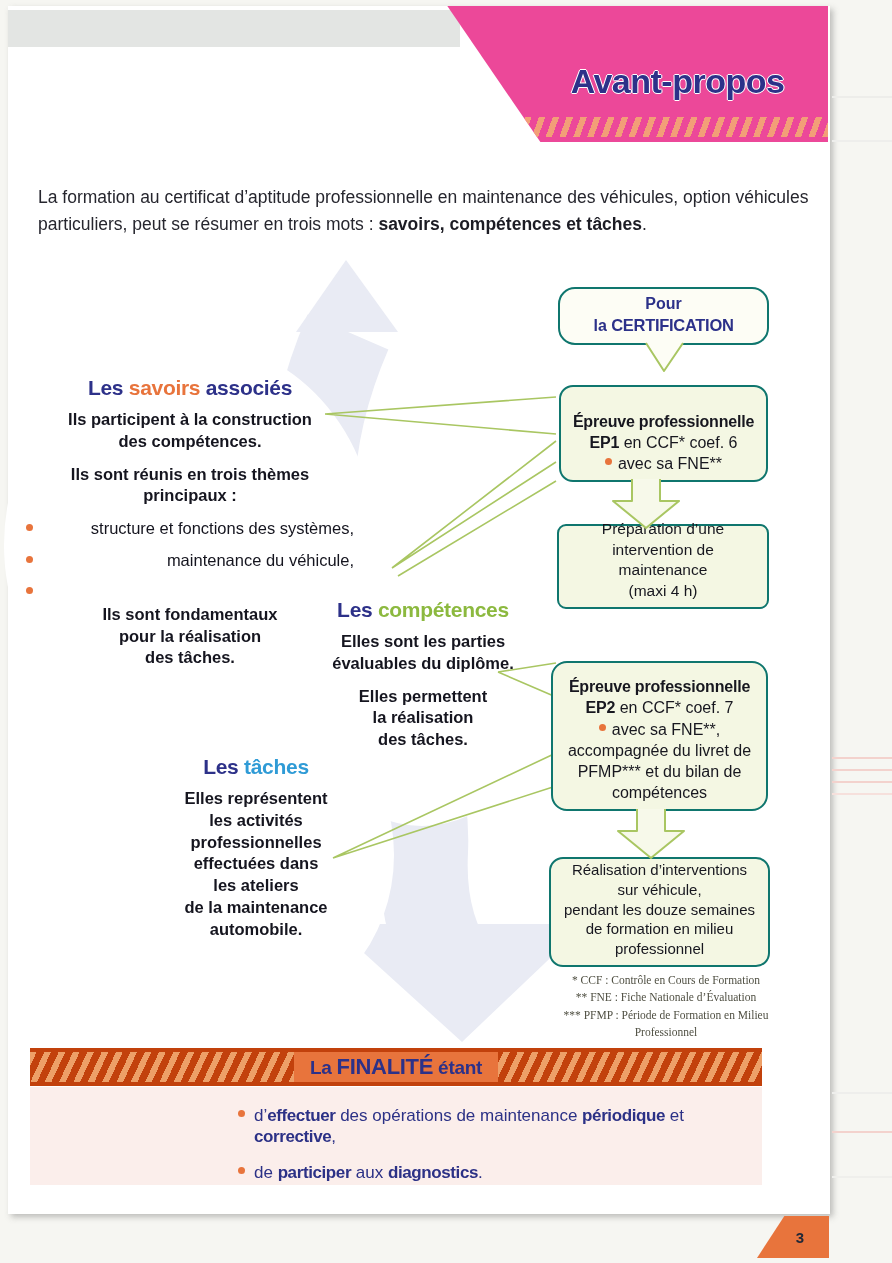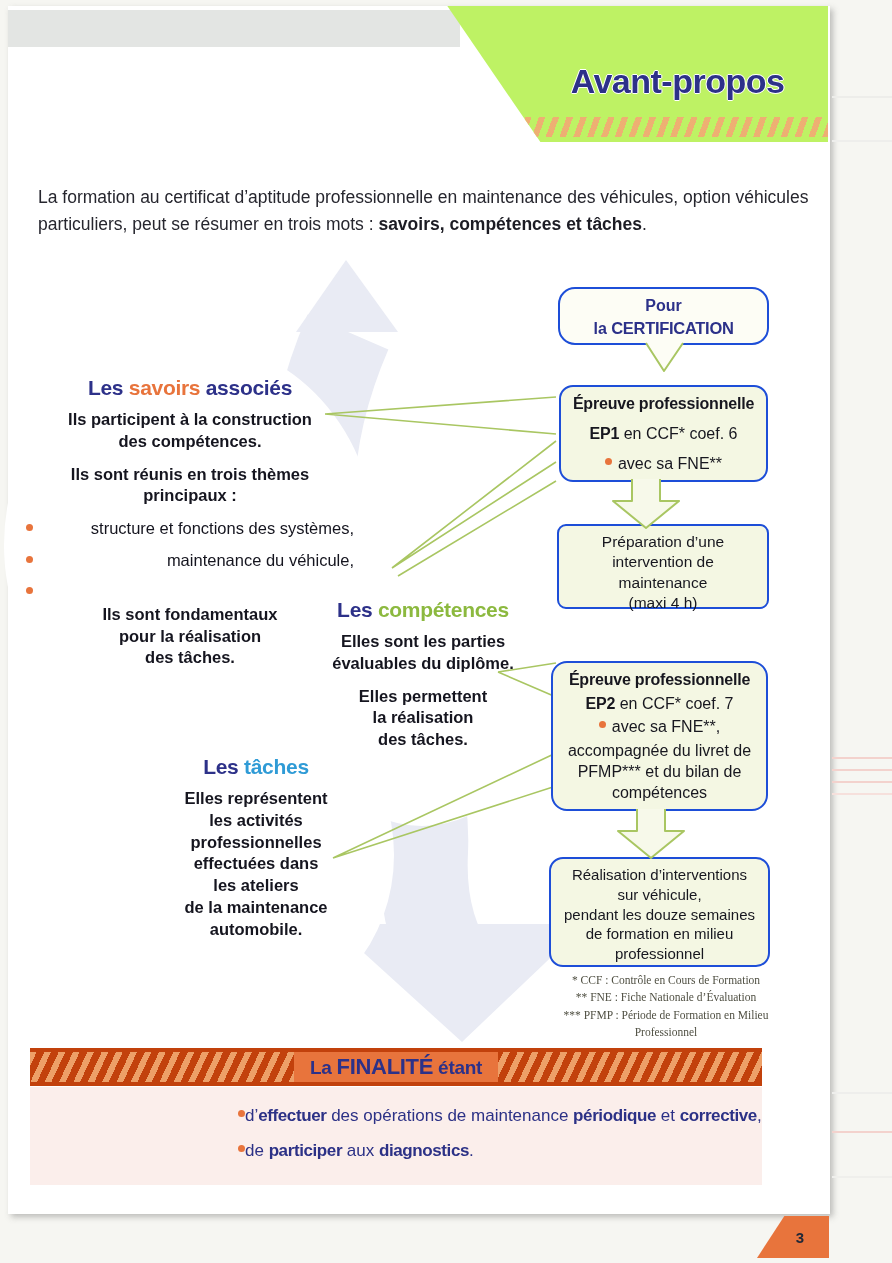--- a/index.html
+++ b/index.html
@@ -7,21 +7,21 @@
     width:892px;height:1263px;position:relative;overflow:hidden;
     background:#f6f6f2;
     font-family:"Liberation Sans",sans-serif;
   }
   .sheet{position:absolute;left:8px;top:6px;width:822px;height:1208px;background:#ffffff;
          box-shadow:3px 3px 6px rgba(80,80,80,.35);}
   .edge-line{position:absolute;height:2px;pointer-events:none;}
 
   
   .topbar{position:absolute;left:8px;top:10px;width:452px;height:37px;background:#e3e5e3;z-index:2;}
-  .header{position:absolute;left:405px;top:6px;width:423px;height:136px;background:#bef264;
+  .header{position:absolute;left:405px;top:6px;width:423px;height:136px;background:#ec4899;
           clip-path:polygon(10% 0,100% 0,100% 100%,32% 100%);z-index:3;}
   .header-hatch{position:absolute;left:12%;bottom:5px;width:88%;height:20px;opacity:.9;
           background:repeating-linear-gradient(110deg,#f3a874 0 6px,rgba(243,168,116,0) 6px 13px);}
   .header-title{position:absolute;left:130px;right:8px;top:56px;text-align:center;
           font-size:34px;font-weight:700;letter-spacing:-.5px;color:#2d3189;
           text-shadow:1px 0 0 #ffffff,-1px 0 0 #ffffff,0 1px 0 #ffffff,0 -1px 0 #ffffff;}
 
   .intro{position:absolute;left:38px;top:184px;width:792px;font-size:17.5px;line-height:1.55;
          color:#26262e;z-index:2;}
   .intro b{color:#1c1c24;}
@@ -36,22 +36,22 @@
   .sec p{margin:0 0 11px;font-size:16.5px;line-height:1.32;font-weight:bold;}
   .pre{white-space:pre-line;}
   .li{display:flex;justify-content:space-between;align-items:flex-start;gap:14px;font-size:16.5px;
       line-height:1.3;margin-bottom:10px;}
   .dot{width:7px;height:7px;border-radius:50%;background:#e8743c;margin-top:6px;flex:none;}
   .sec-savoirs{left:26px;top:376px;width:328px;}
   .sec-competences{left:312px;top:598px;width:222px;}
   .sec-taches{left:128px;top:755px;width:256px;}
 
   
-  .gbox{position:absolute;background:#f4f7e3;border:2px solid #1d4ed8;border-radius:14px;
-        box-sizing:border-box;display:flex;flex-direction:column;justify-content:space-between;
+  .gbox{position:absolute;background:#f4f7e3;border:2px solid #0f766e;border-radius:14px;
+        box-sizing:border-box;display:flex;flex-direction:column;justify-content:flex-end;
         text-align:center;color:#17171f;font-size:15.5px;line-height:1.32;padding:6px 8px;z-index:2;}
   .gbox b{letter-spacing:-.2px;}
   .box-bubble{left:558px;top:287px;width:211px;height:58px;background:#fdfdf5;border-radius:17px;
         font-weight:700;color:#2c3189;font-size:16px;line-height:1.35;}
   .box-bubble .caps{font-size:16.5px;letter-spacing:-.3px;}
   .box-ep1{left:559px;top:385px;width:209px;height:97px;font-size:16px;}
   .box-prep{left:557px;top:524px;width:212px;height:85px;border-radius:9px;}
   .box-ep2{left:551px;top:661px;width:217px;height:150px;border-radius:16px;font-size:16px;}
   .box-real{left:549px;top:857px;width:221px;height:110px;font-size:15px;}
   .bline{display:flex;justify-content:center;align-items:flex-start;gap:6px;}
@@ -62,21 +62,21 @@
   
   .fin-banner{position:absolute;left:30px;top:1048px;width:732px;height:38px;background:#c2410c;
         z-index:2;display:flex;align-items:center;justify-content:center;}
   .fin-hatch{position:absolute;left:0;top:4px;bottom:4px;width:100%;opacity:.9;
         background:repeating-linear-gradient(115deg,#f2aa72 0 6px,rgba(242,170,114,0) 6px 13px);}
   .fin-banner .txt{position:relative;background:#e8743c;padding:2px 16px;color:#2c3189;
         font-weight:700;font-size:19px;letter-spacing:-.3px;}
   .fin-banner .txt .big{font-size:22px;}
   .fin-box{position:absolute;left:30px;top:1087px;width:732px;height:98px;background:#fbeeeb;
         z-index:1;box-sizing:border-box;padding:18px 0 0 208px;}
-  .fin-row{display:flex;align-items:flex-start;margin-bottom:14px;color:#2c3186;
+  .fin-row{display:flex;align-items:flex-start;gap:9px;margin-bottom:14px;color:#2c3186;
         font-size:17px;line-height:1.25;}
   .fin-row .dot{margin-top:5px;}
   .fin-row b{letter-spacing:-.4px;}
 
   .page-tab{position:absolute;left:757px;top:1216px;width:72px;height:42px;background:#e8743c;
         clip-path:polygon(38% 0,100% 0,100% 100%,0 100%);z-index:2;
         display:flex;align-items:center;justify-content:center;}
   .page-tab span{font-weight:700;font-size:15px;color:#202838;margin-left:14px;}
 </style>
 </head>

